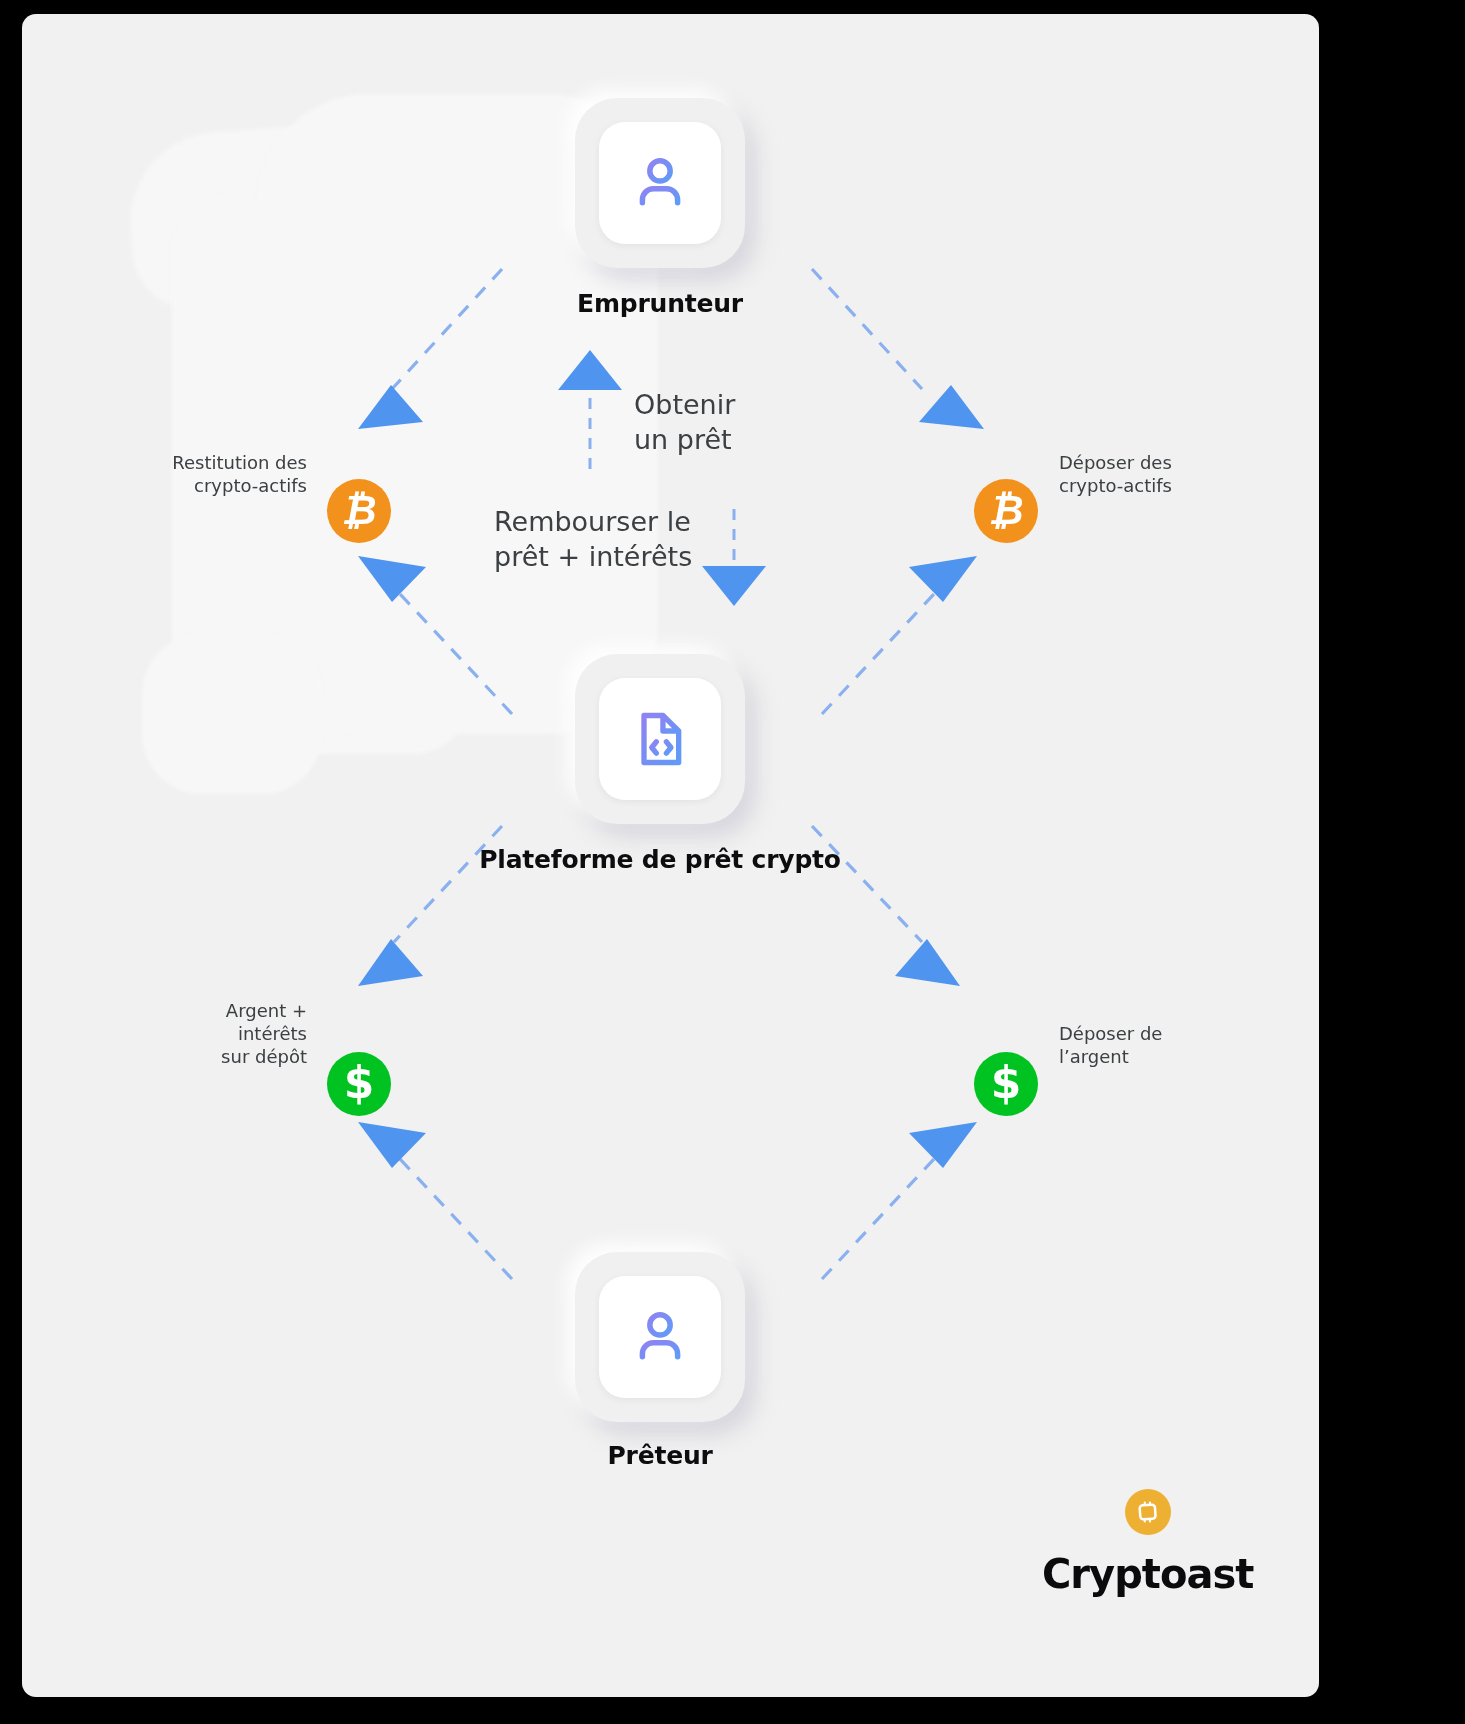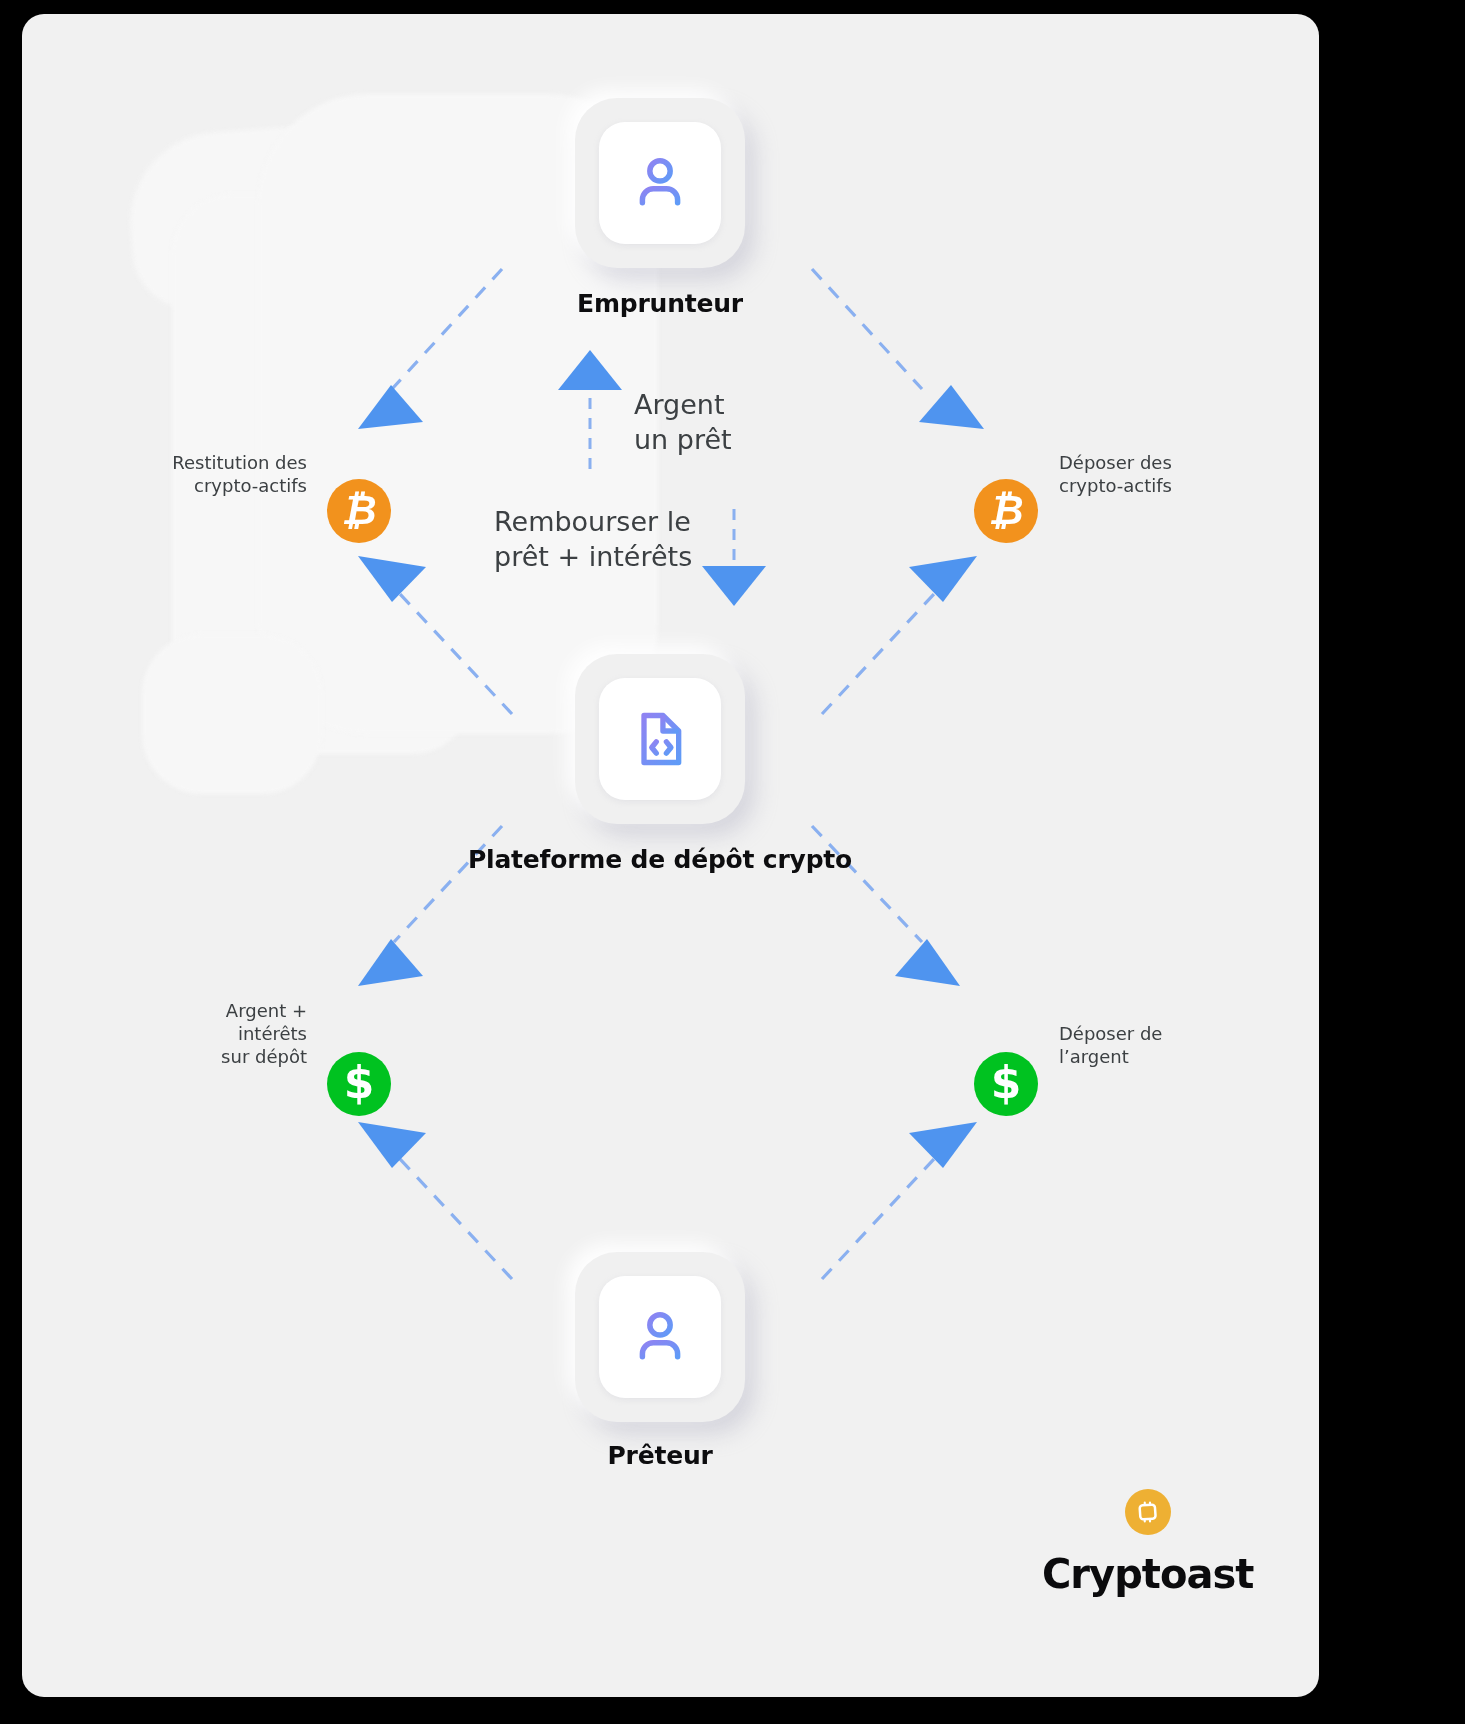--- a/index.html
+++ b/index.html
@@ -22,21 +22,21 @@
     box-sizing: border-box;
   }
 
   #board {
     position: absolute;
     left: 22px;
     top: 14px;
     width: 1297px;
     height: 1683px;
     background: #f1f1f1;
-    border-radius: 22px;
+    border-radius: 14px;
     overflow: hidden;
   }
 
   
   .ghost {
     position: absolute;
     background: #f7f7f7;
     border-radius: 120px;
     filter: blur(2px);
   }
@@ -256,21 +256,21 @@
           <defs>
             <linearGradient id="gradIcon3" x1="0" y1="0" x2="1" y2="1">
               <stop offset="0%" stop-color="#8f83f2"></stop>
               <stop offset="100%" stop-color="#5f9bf7"></stop>
             </linearGradient>
           </defs>
         </svg>
       </div>
     </div>
     <div class="node-label" id="label-platform">Plateforme
-de dépôt crypto</div>
+de prêt crypto</div>
 
     <div class="node" id="node-lender">
       <div class="node-inner">
         <svg width="66" height="66" viewBox="0 0 24 24" fill="none">
           <circle cx="12" cy="7.6" r="3.7" stroke="url(#gradIcon4)" stroke-width="2"></circle>
           <path d="M5.6 19.2v-1.1a4 4 0 0 1 4-4h4.8a4 4 0 0 1 4 4v1.1" stroke="url(#gradIcon4)" stroke-width="2" stroke-linecap="round"></path>
           <defs>
             <linearGradient id="gradIcon4" x1="0" y1="0" x2="1" y2="1">
               <stop offset="0%" stop-color="#8f83f2"></stop>
               <stop offset="100%" stop-color="#5f9bf7"></stop>
@@ -297,21 +297,21 @@
     <div class="caption right-align" id="cap-restitution">Restitution des
 crypto-actifs</div>
     <div class="caption left-align" id="cap-depot-crypto">Déposer des
 crypto-actifs</div>
     <div class="caption left-align" id="cap-depot-argent">Déposer de
 l’argent</div>
     <div class="caption right-align" id="cap-argent">Argent +
 intérêts
 sur dépôt</div>
 
-    <div class="mid-caption" id="cap-obtenir">Argent
+    <div class="mid-caption" id="cap-obtenir">Obtenir
 un prêt</div>
     <div class="mid-caption" id="cap-rembourser">Rembourser le
 prêt + intérêts</div>
 
     <div id="brand">
       <div id="brand-mark">
         <svg width="30" height="30" viewBox="0 0 24 24" fill="none">
           <path d="M9.4 4.4v2M13.6 4.4v2M9.4 17.6v2M13.6 17.6v2" stroke="#ffffff" stroke-width="1.7" stroke-linecap="round"></path>
           <rect x="5.6" y="6.4" width="12.2" height="11.2" rx="2.4" stroke="#ffffff" stroke-width="2" transform="rotate(-4 11.7 12)"></rect>
         </svg>

